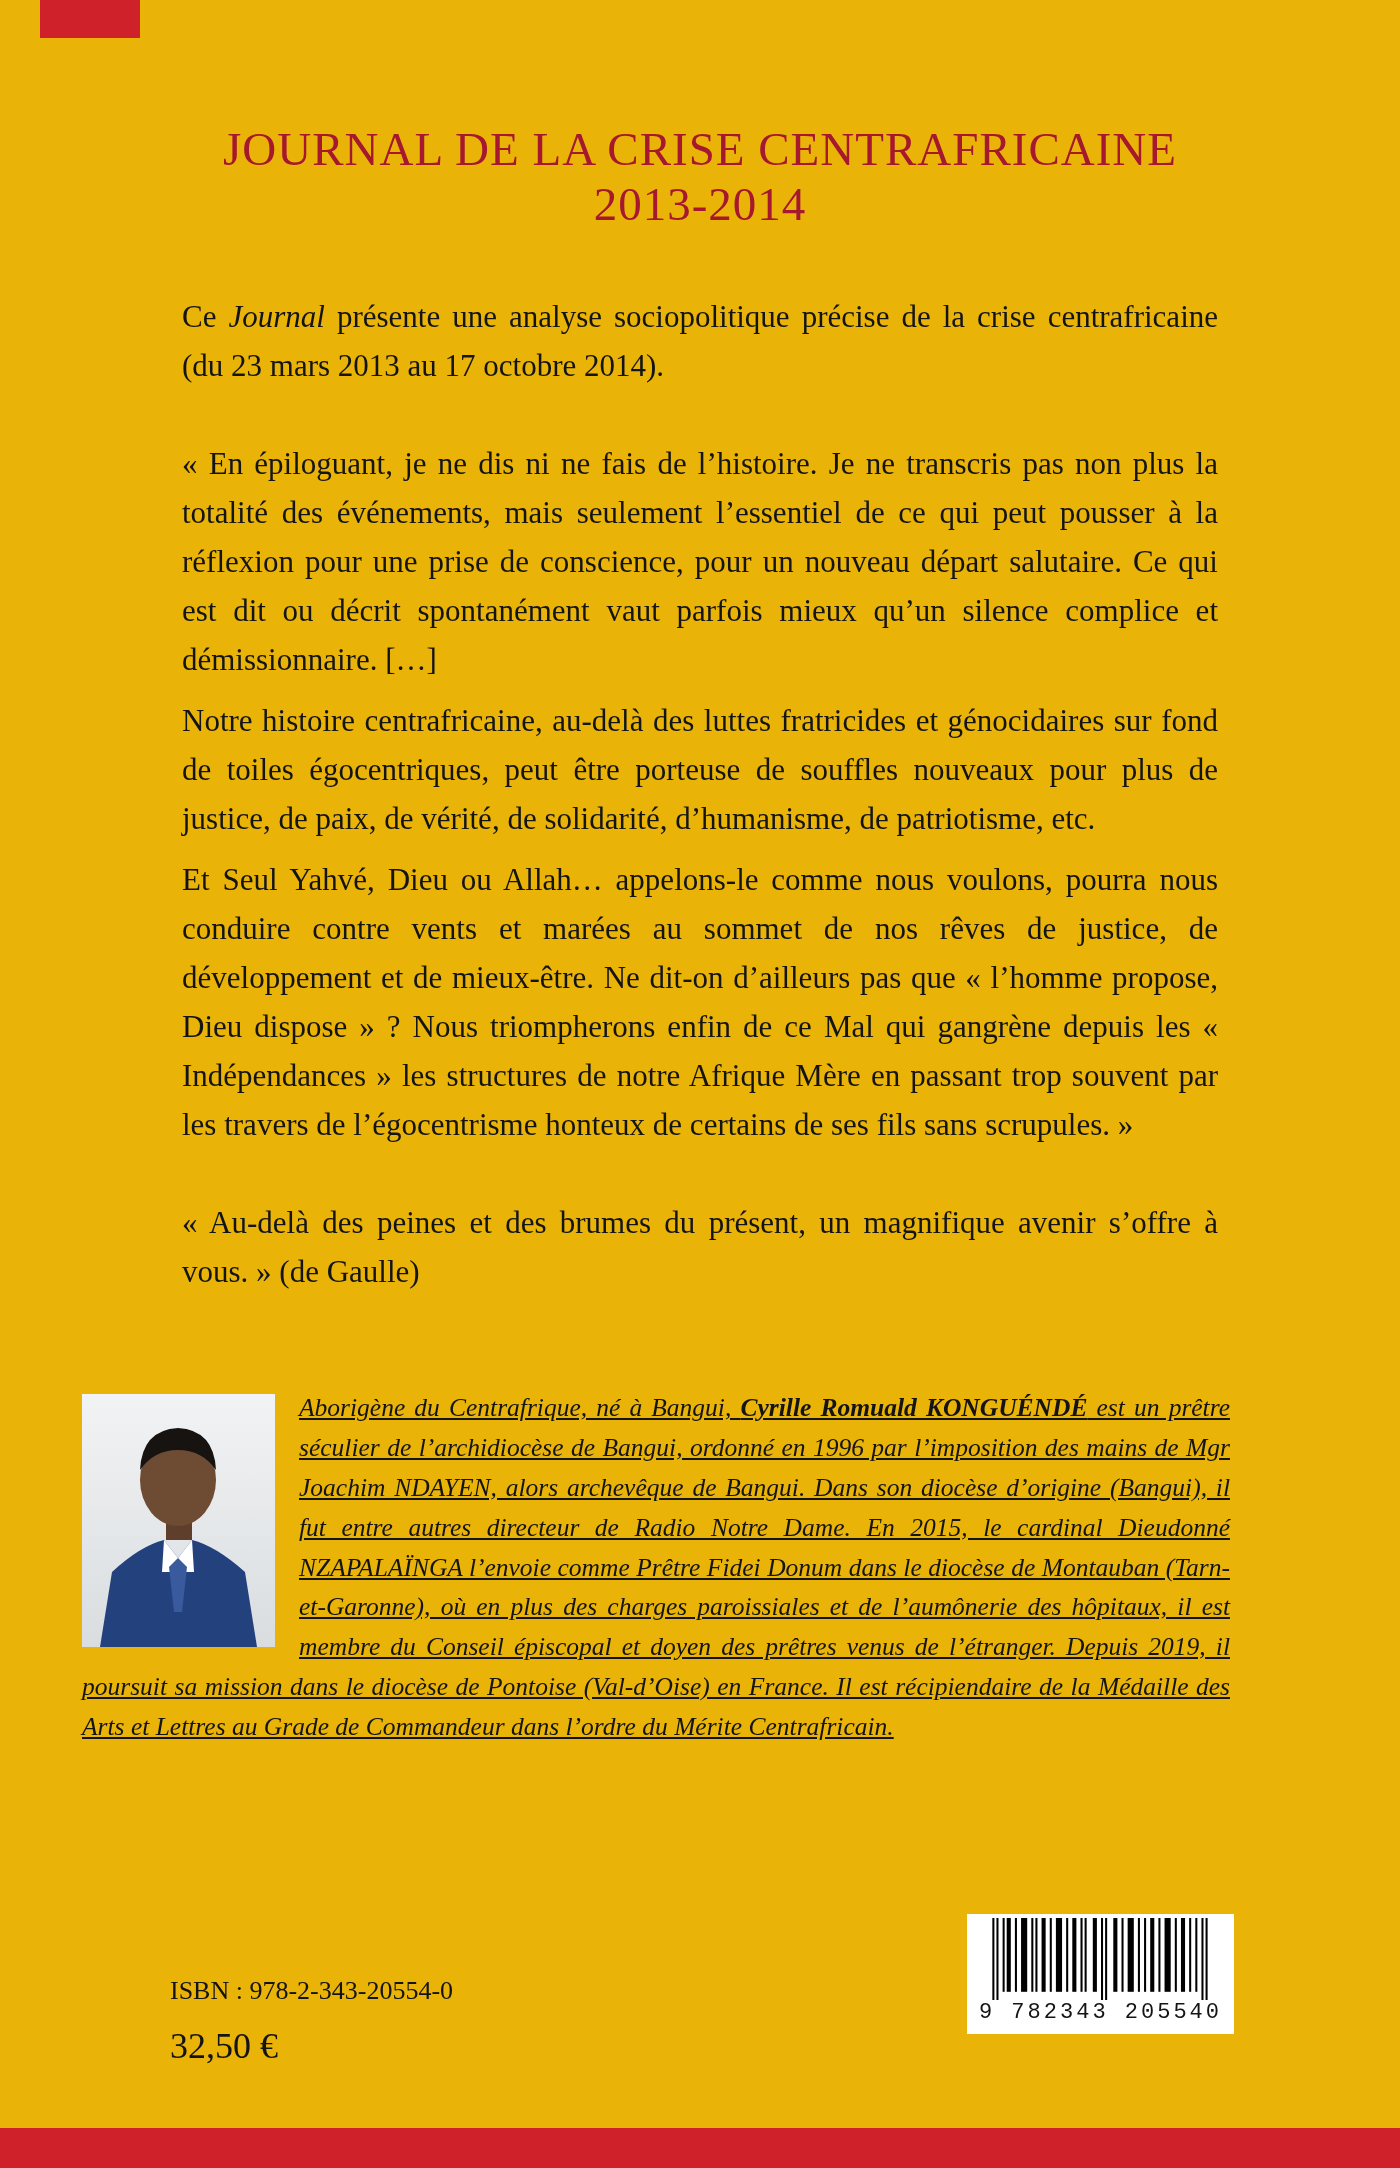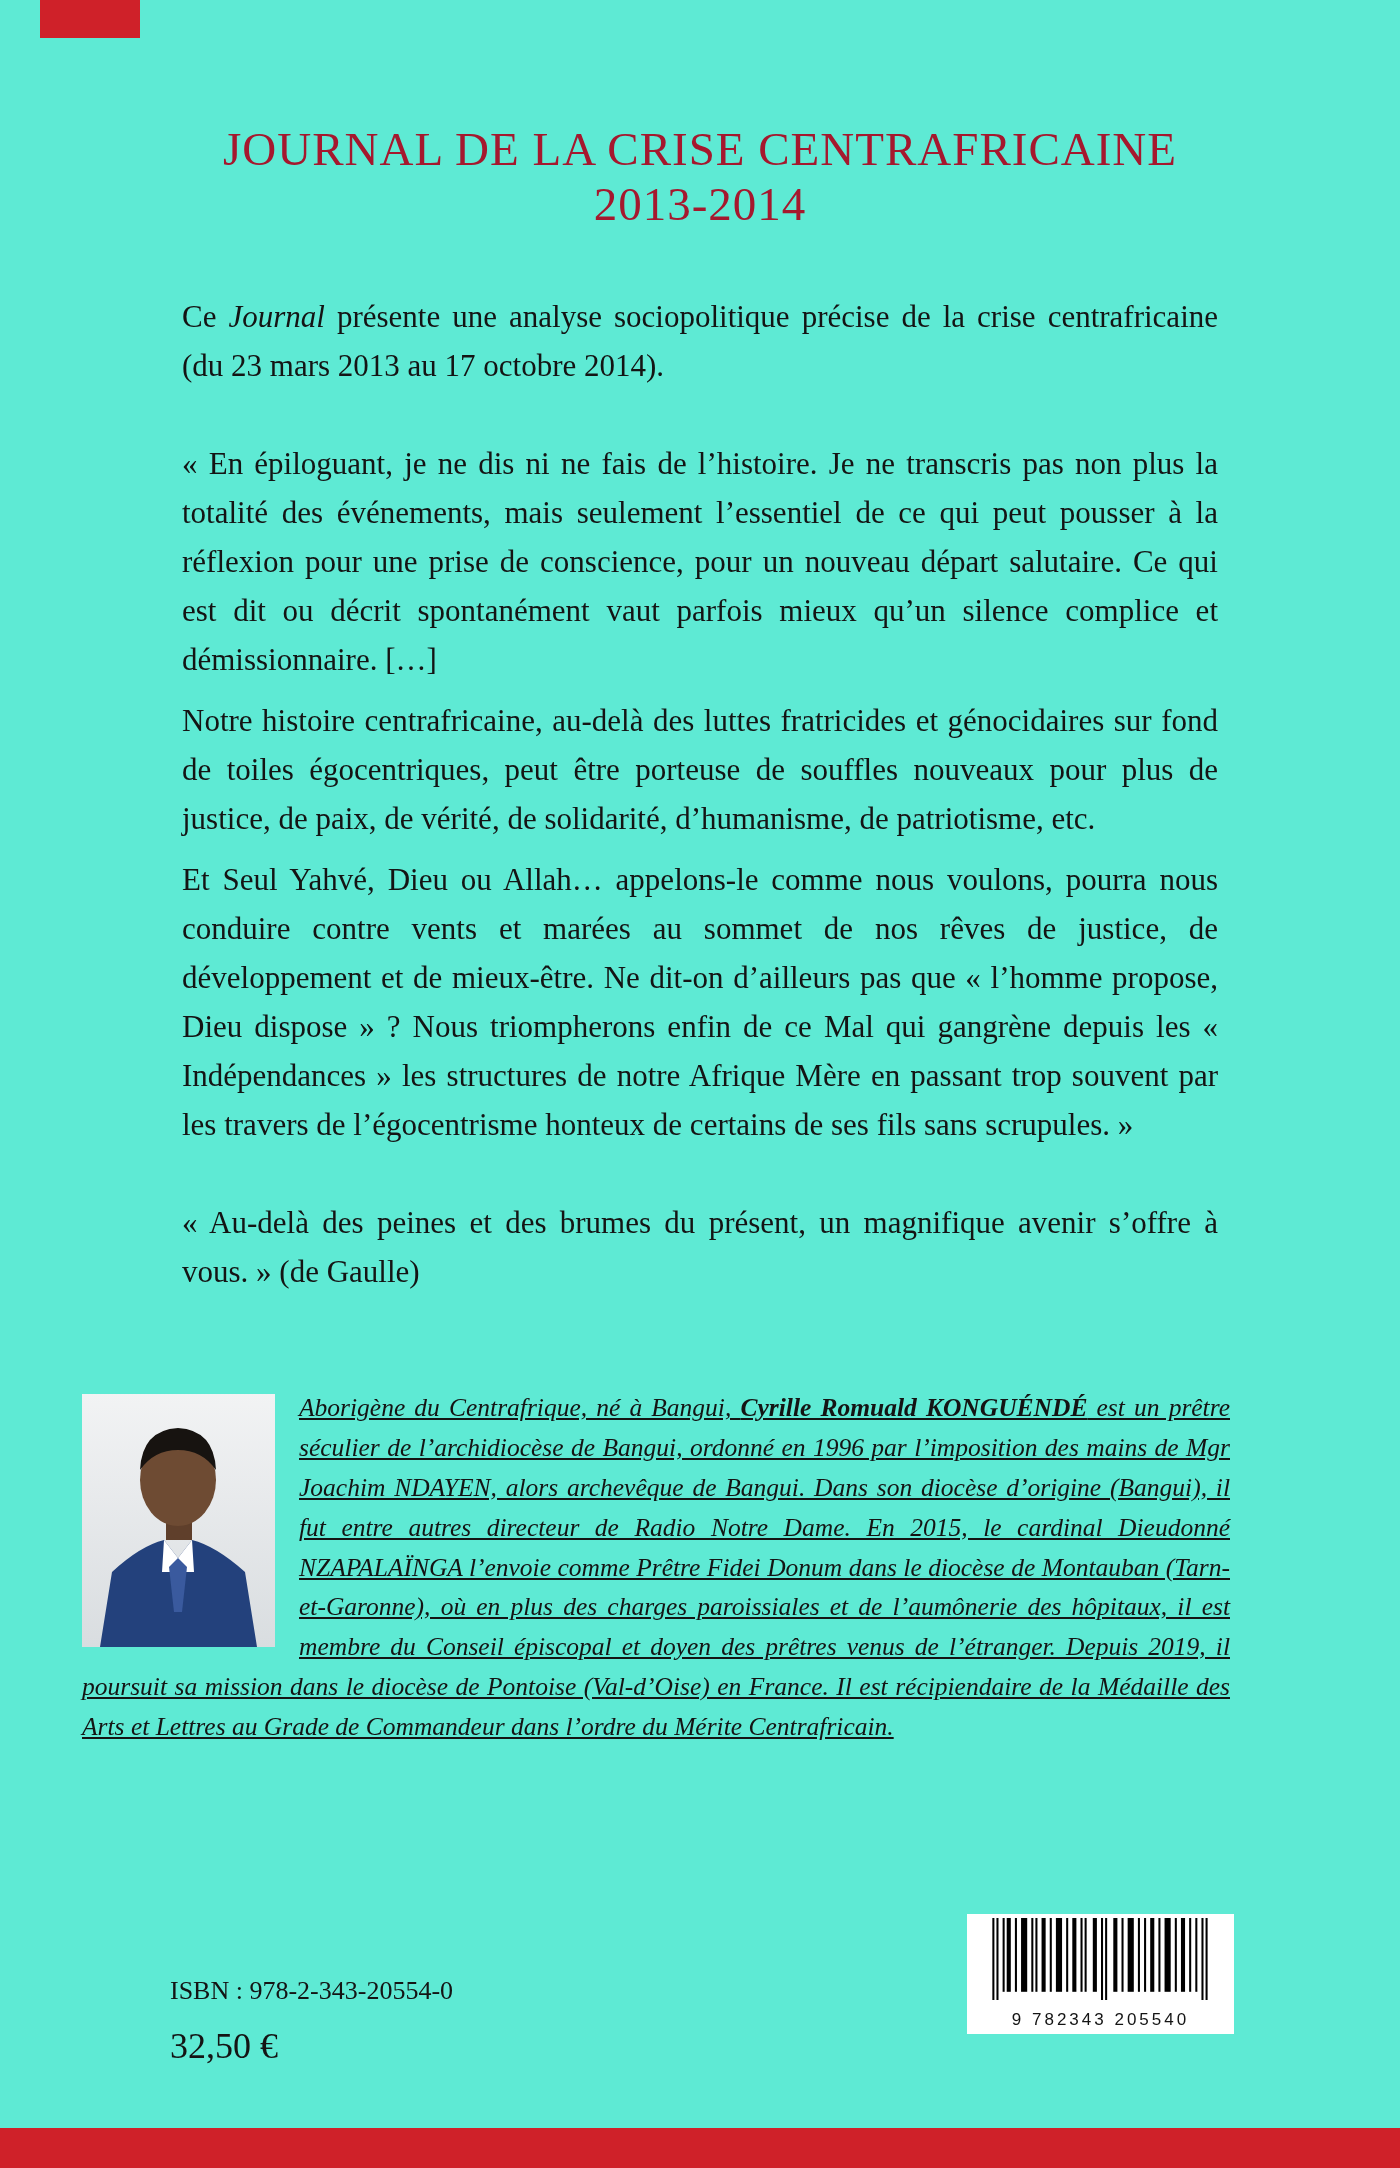--- a/index.html
+++ b/index.html
@@ -1,20 +1,20 @@
 <!DOCTYPE html>
 <html lang="fr"><head>
 <meta charset="utf-8">
 <title>Back cover</title>
 <style>
   html,body { margin:0; padding:0; background:#ffffff; }
   .page {
     position:relative;
     width:1400px; height:2168px;
-    background:#5eead4;
+    background:#eab308;
     font-family:"Liberation Serif", serif;
     color:#141414;
     overflow:hidden;
   }
   .top-red-mark {
     position:absolute; left:40px; top:0;
     width:100px; height:38px;
     background:#cf2129;
   }
   .bottom-red-bar {
@@ -66,23 +66,23 @@
   .footer-isbn .price-line { margin:0; font-size:36px; }
   .barcode-box {
     position:absolute; right:166px; bottom:134px;
     width:267px; height:120px;
     background:#ffffff;
     display:flex; flex-direction:column;
     align-items:center; justify-content:flex-start;
   }
   .barcode-box svg { display:block; margin-top:4px; }
   .barcode-digits {
-    font-family:Liberation Sans, sans-serif;
-    font-size:17px; letter-spacing:3px;
-    margin-top:10px; white-space:pre;
+    font-family:Liberation Mono, monospace;
+    font-size:22px; letter-spacing:3px;
+    margin-top:0; white-space:pre;
   }
 </style>
 </head>
 <body>
 
 <div class="page">
 
   <div class="top-red-mark"></div>
 
   <div class="title-block">

